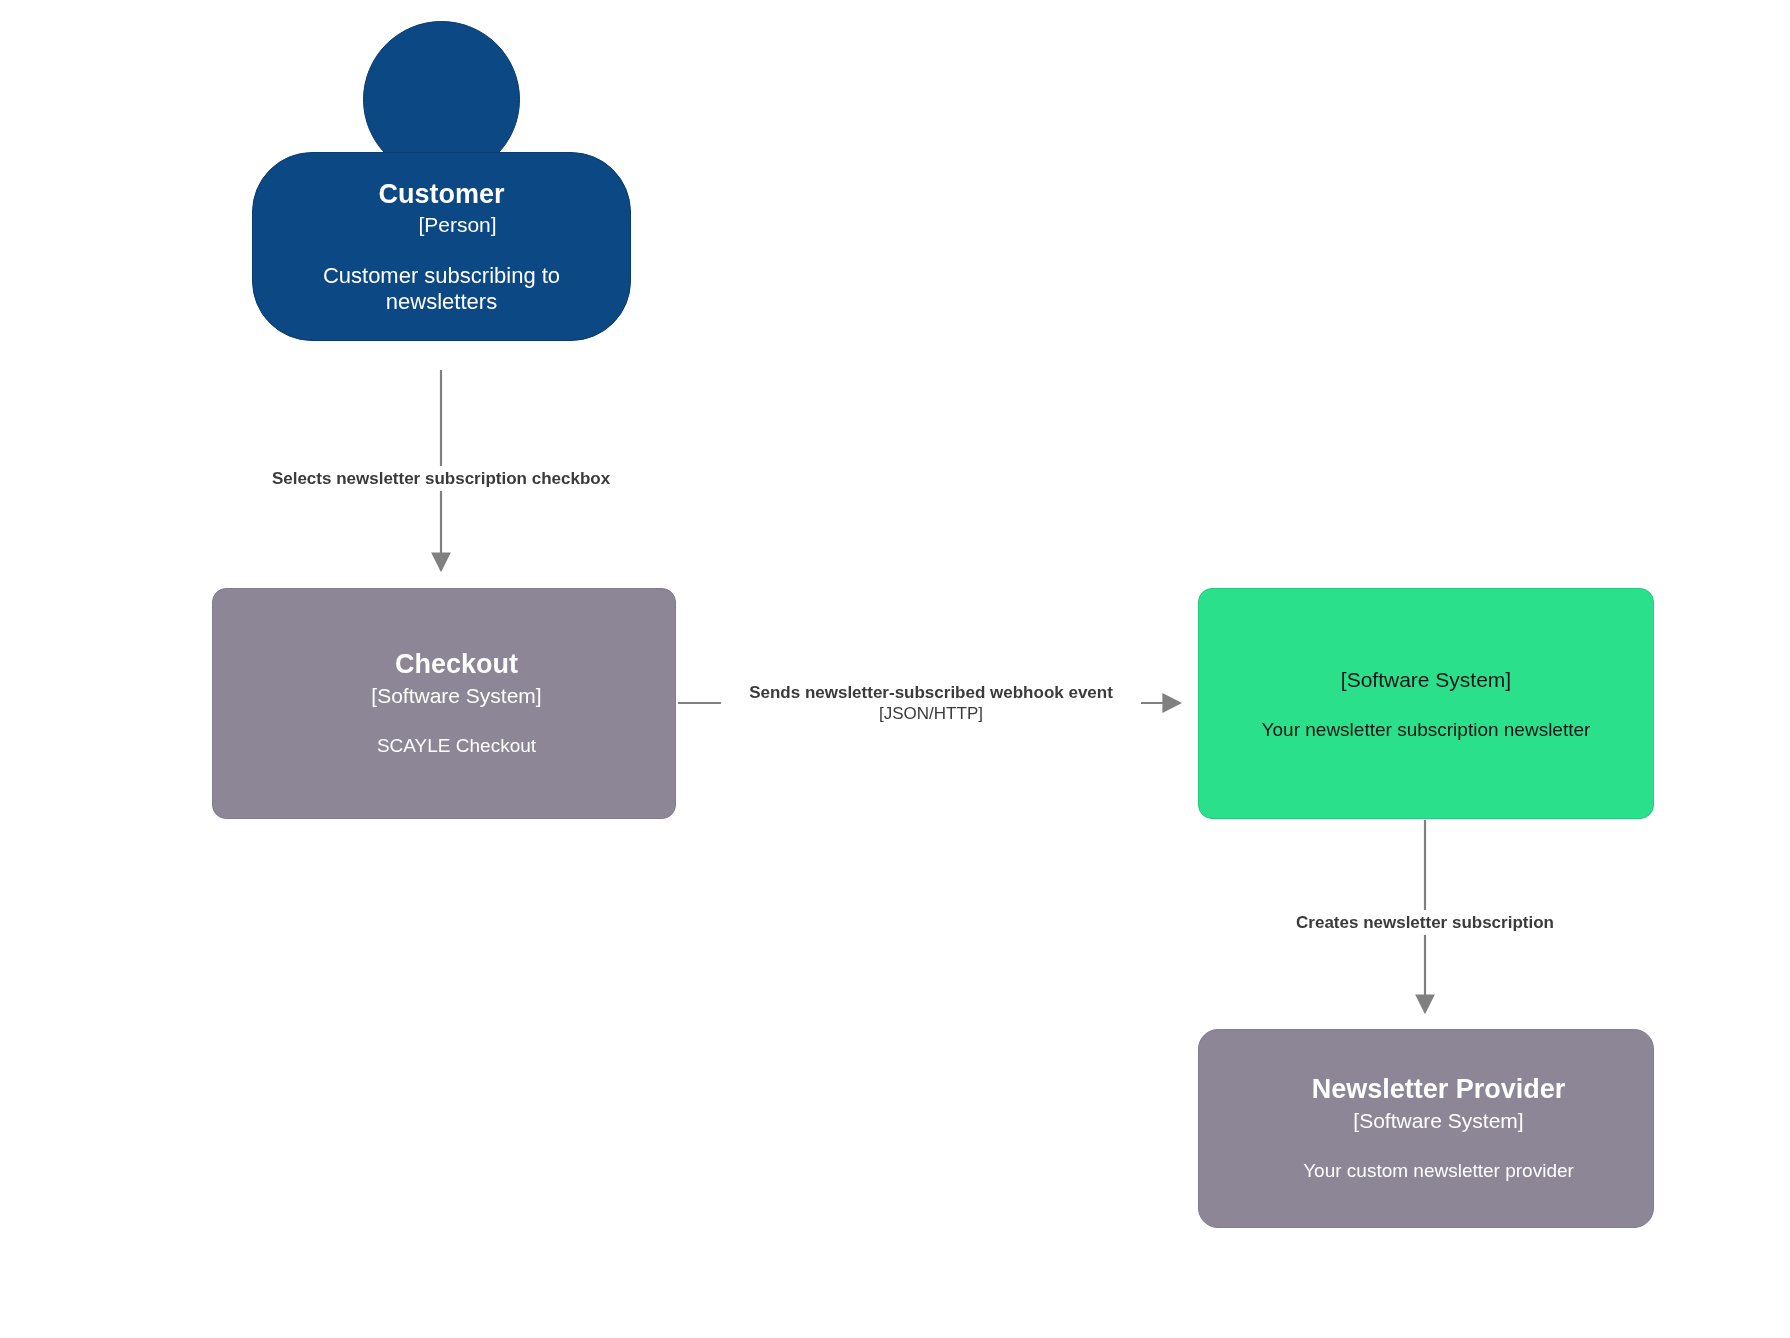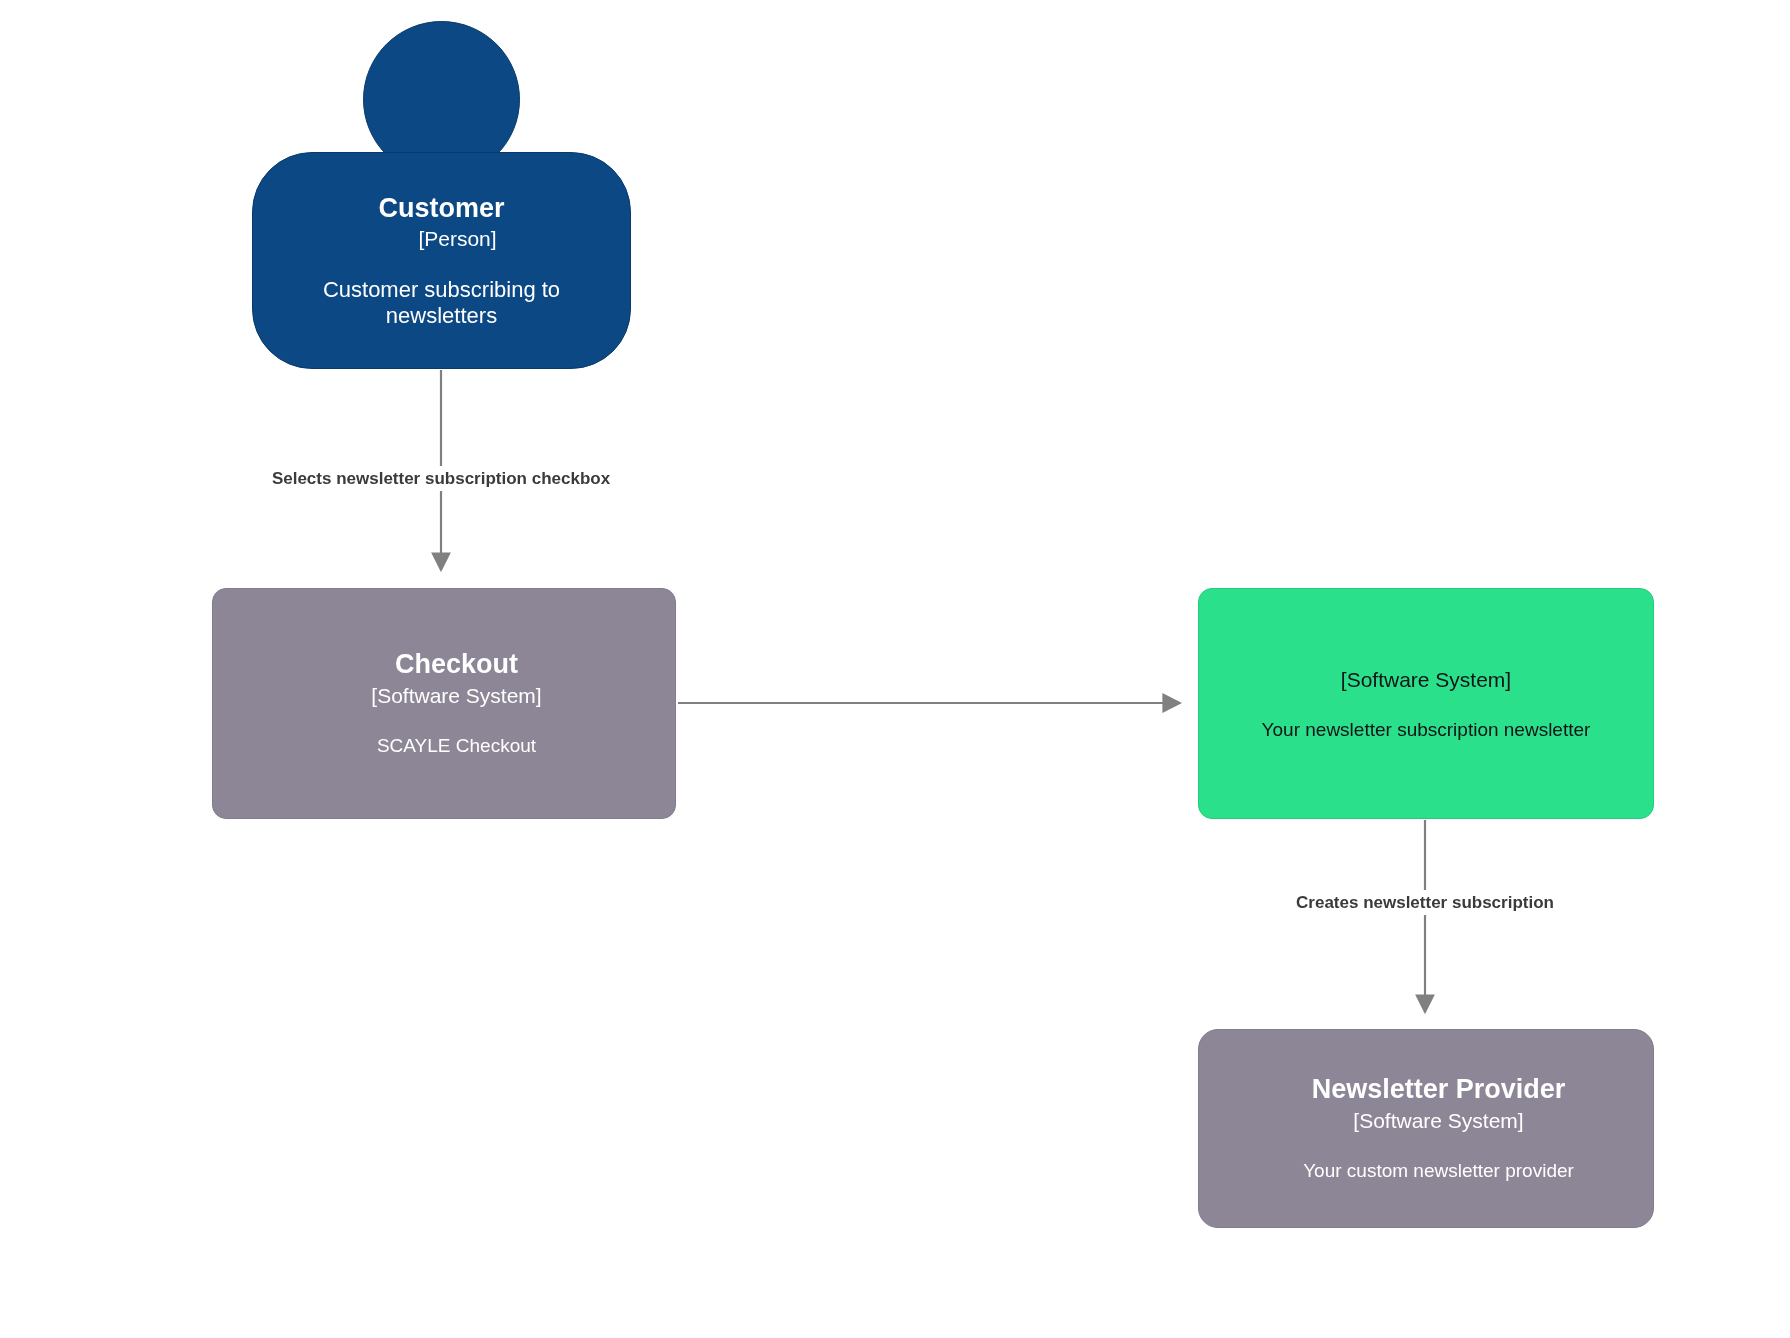--- a/index.html
+++ b/index.html
@@ -144,21 +144,21 @@
       <line x1="678" y1="703" x2="1180" y2="703" stroke="#808080" stroke-width="2.2" marker-end="url(#arrowhead)"></line>
     </g>
 
     <g>
       <line x1="1425" y1="820" x2="1425" y2="1012" stroke="#808080" stroke-width="2.2" marker-end="url(#arrowhead)"></line>
     </g>
   </svg>
 
   <div class="person-wrap" style="left:252px; top:21px; width:380px; height:350px;">
     <div class="person-head" style="left:111px; top:0px; width:157px; height:157px;"></div>
-    <div class="person-body" style="left:0px; top:131px; width:379px; height:217px;">
+    <div class="person-body" style="left:0px; top:131px; width:379px; height:189px;">
       <div class="n-name">Customer</div>
       <div class="n-type">[Person]</div>
       <div class="n-desc">Customer subscribing to newsletters</div>
     </div>
   </div>
 
   <div class="node sysbox grey" style="left:212px; top:588px; width:464px; height:231px;">
     <div class="n-name">Checkout</div>
     <div class="n-type">[Software System]</div>
     <div class="n-desc">SCAYLE Checkout</div>
@@ -172,18 +172,22 @@
   <div class="node sysbox grey" style="left:1198px; top:1029px; width:456px; height:199px;border-radius:20px;">
     <div class="n-name">Newsletter Provider</div>
     <div class="n-type">[Software System]</div>
     <div class="n-desc">Your custom newsletter provider</div>
   </div>
 
   <div class="edge-label" style="left:251px; top:466px; width:380px; padding:2px 0;">
     <span class="el-text">Selects newsletter subscription checkbox</span>
   </div>
 
+  <div class="edge-label" style="left:721px; top:680px; width:420px; padding:2px 0;">
+    <span class="el-text">Sends newsletter-subscribed webhook event</span>
+    <span class="el-tech">[JSON/HTTP]</span>
+  </div>
 
-  <div class="edge-label" style="left:1275px; top:890px; width:300px; padding:2px 0;">
+  <div class="edge-label" style="left:1275px; top:910px; width:300px; padding:2px 0;">
     <span class="el-text">Creates newsletter subscription</span>
   </div>
 
 </div>
 
 </body></html>

